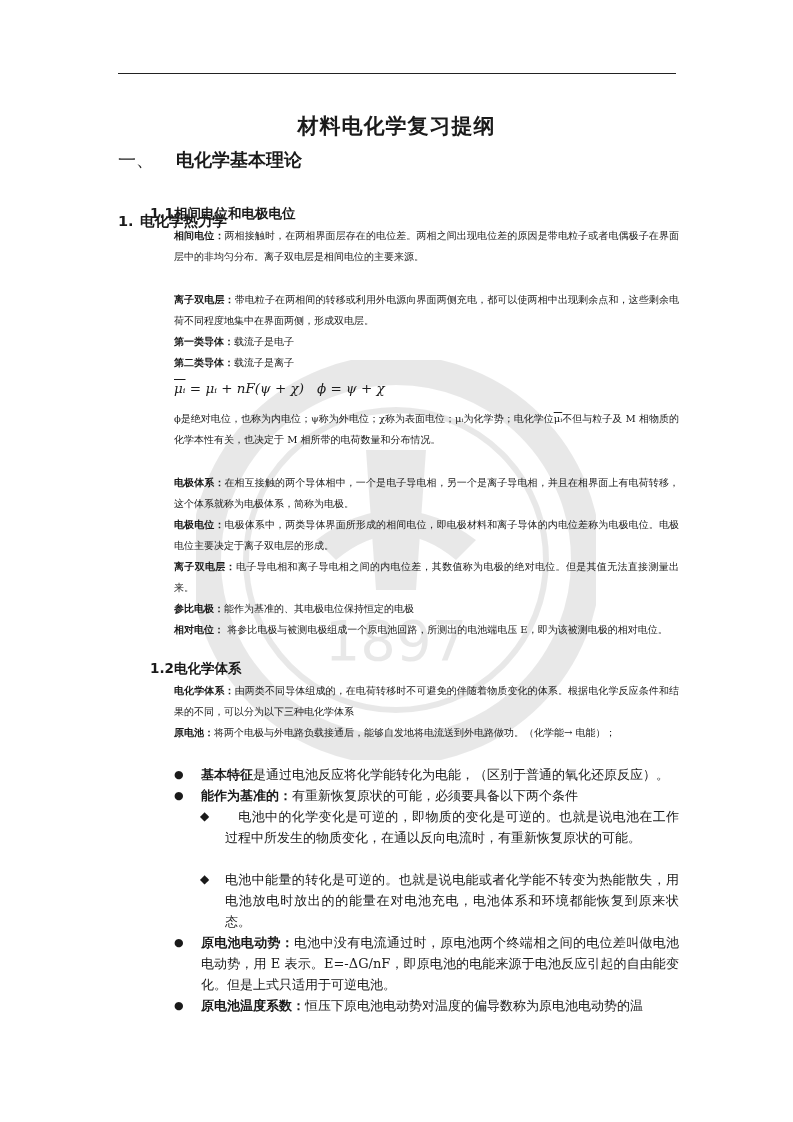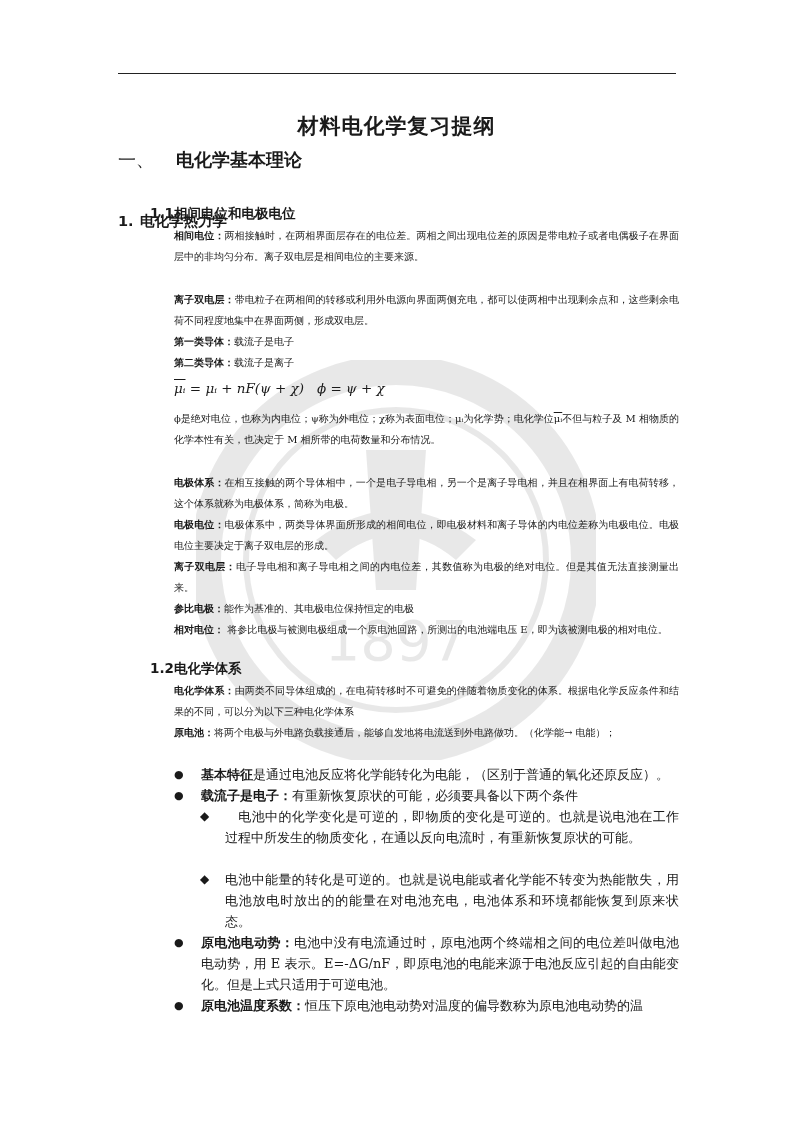--- a/index.html
+++ b/index.html
@@ -108,21 +108,21 @@
   <div class="para" style="top:722px;">
     <b>原电池：</b><span>将两个电极与外电路负载接通后，能够自发地将电流送到外电路做功。（化学能→ 电能）；</span>
   </div>
 
   <div class="bullet" style="top:764px;">
     <span class="mark">●</span>
     <span class="txt"><b>基本特征</b><span>是通过电池反应将化学能转化为电能，（区别于普通的氧化还原反应）。</span></span>
   </div>
   <div class="bullet" style="top:785px;">
     <span class="mark">●</span>
-    <span class="txt"><b>载流子是电子：</b><span>有重新恢复原状的可能，必须要具备以下两个条件</span></span>
+    <span class="txt"><b>能作为基准的：</b><span>有重新恢复原状的可能，必须要具备以下两个条件</span></span>
   </div>
 
   <div class="sub" style="top:806px;">
     <span class="mark">◆</span>
     <span class="txt">　电池中的化学变化是可逆的，即物质的变化是可逆的。也就是说电池在工作过程中所发生的物质变化，在通以反向电流时，有重新恢复原状的可能。</span>
   </div>
   <div class="sub" style="top:869px;">
     <span class="mark">◆</span>
     <span class="txt">电池中能量的转化是可逆的。也就是说电能或者化学能不转变为热能散失，用电池放电时放出的的能量在对电池充电，电池体系和环境都能恢复到原来状态。</span>
   </div>

